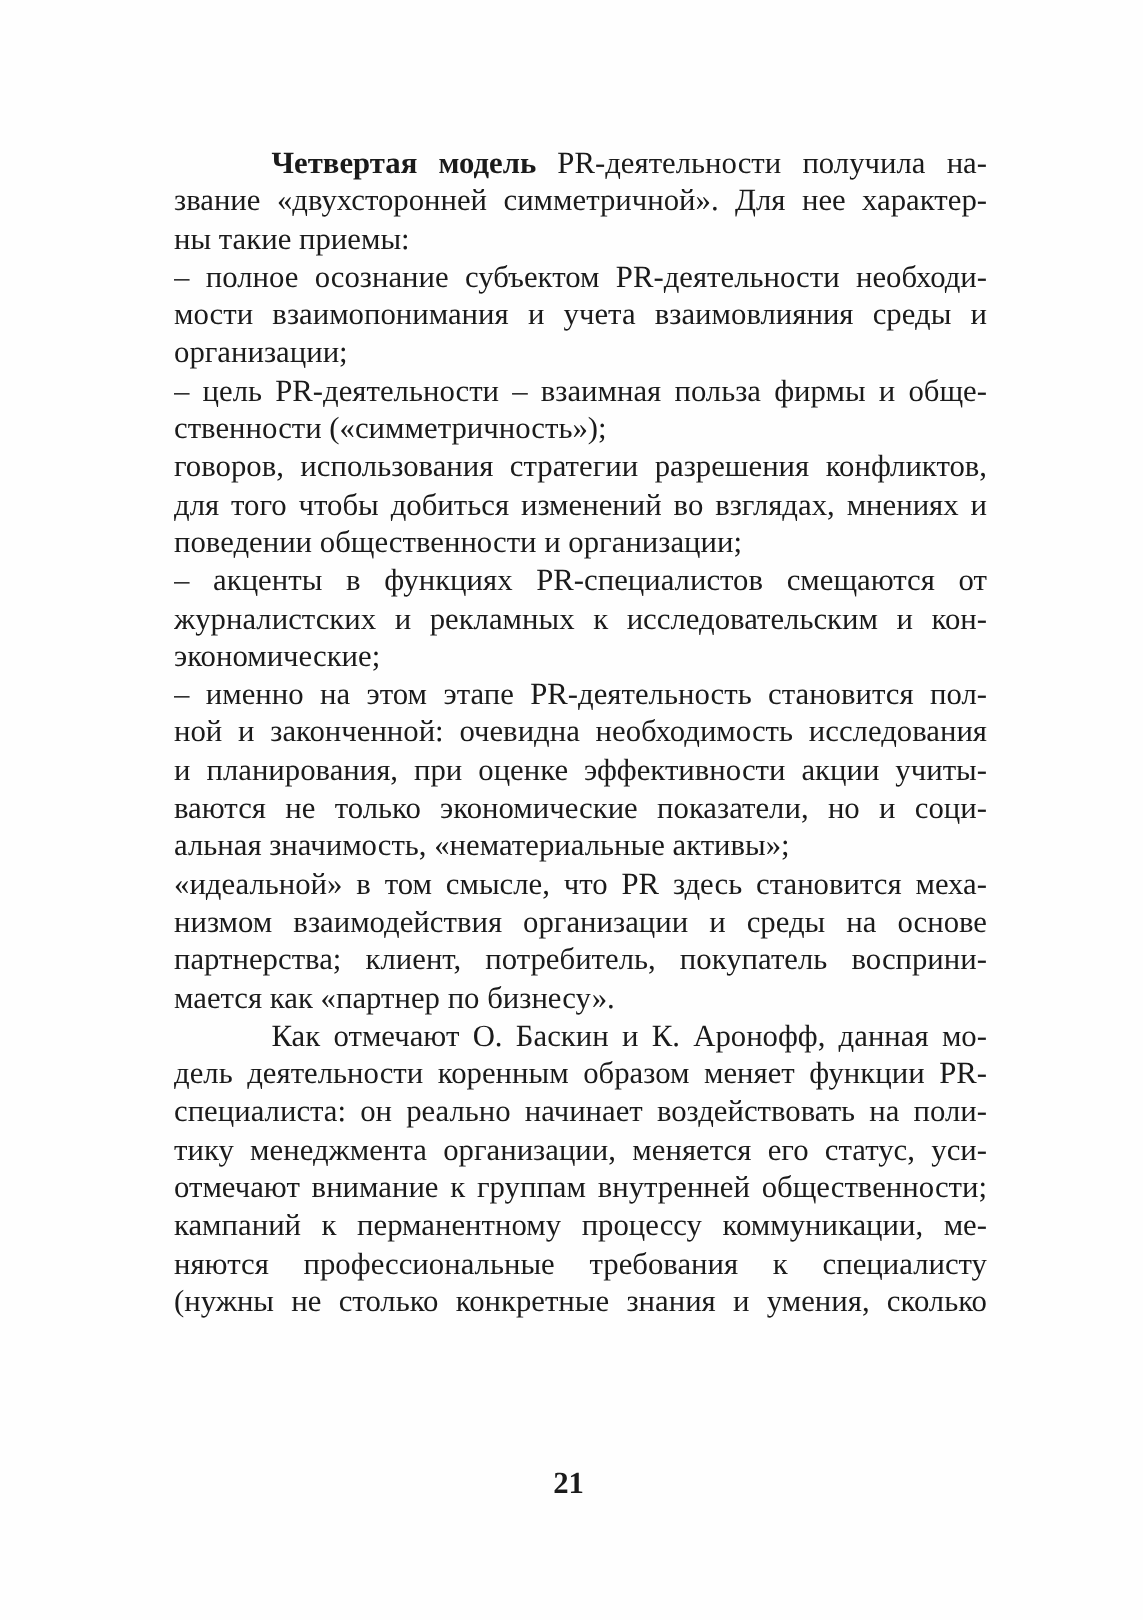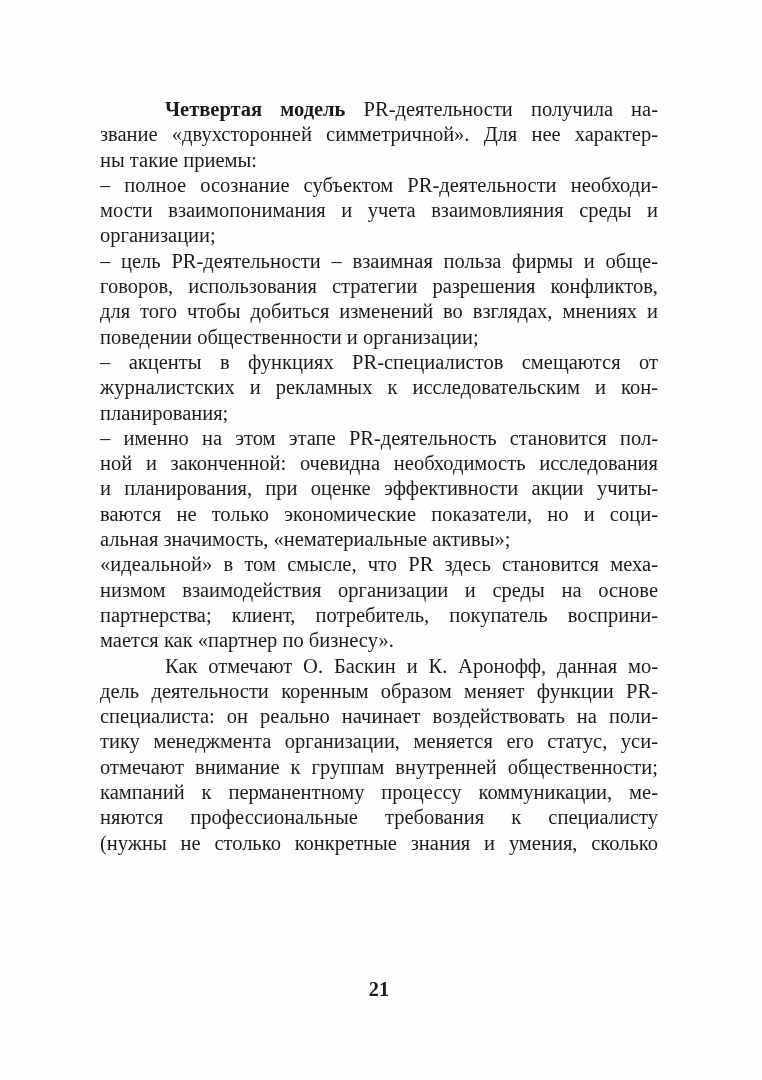--- a/index.html
+++ b/index.html
@@ -26,20 +26,21 @@
     top: 97px;
     width: 558px;
     font-size: 20.5px;
     line-height: 25.3px;
   }
   .line {
     text-align: justify;
     text-align-last: justify;
     height: 25.3px;
     overflow: hidden;
+    margin-left: 16px;
   }
   .line.no-just {
     text-align: center;
     text-align-last: left;
   }
   .line.indent {
     text-indent: 65px;
   }
   .line b {
     font-weight: bold;
@@ -60,26 +61,27 @@
 
 <div class="page">
   <div class="text-block">
       <div class="line indent"><b>Четвертая модель</b> PR-деятельности получила на-</div>
       <div class="line">звание «двухсторонней симметричной». Для нее характер-</div>
       <div class="line no-just">ны такие приемы:</div>
       <div class="line">– полное осознание субъектом PR-деятельности необходи-</div>
       <div class="line">мости взаимопонимания и учета взаимовлияния среды и</div>
       <div class="line no-just">организации;</div>
       <div class="line">– цель PR-деятельности – взаимная польза фирмы и обще-</div>
+      <div class="line no-just">ственности («симметричность»);</div>
       <div class="line">говоров, использования стратегии разрешения конфликтов,</div>
       <div class="line">для того чтобы добиться изменений во взглядах, мнениях и</div>
       <div class="line no-just">поведении общественности и организации;</div>
       <div class="line">– акценты в функциях PR-специалистов смещаются от</div>
       <div class="line">журналистских и рекламных к исследовательским и кон-</div>
-      <div class="line no-just">планирования;</div>
+      <div class="line no-just">экономические;</div>
       <div class="line">– именно на этом этапе PR-деятельность становится пол-</div>
       <div class="line">ной и законченной: очевидна необходимость исследования</div>
       <div class="line">и планирования, при оценке эффективности акции учиты-</div>
       <div class="line">ваются не только экономические показатели, но и соци-</div>
       <div class="line no-just">альная значимость, «нематериальные активы»;</div>
       <div class="line">«идеальной» в том смысле, что PR здесь становится меха-</div>
       <div class="line">низмом взаимодействия организации и среды на основе</div>
       <div class="line">партнерства; клиент, потребитель, покупатель восприни-</div>
       <div class="line no-just">мается как «партнер по бизнесу».</div>
       <div class="line indent">Как отмечают О. Баскин и К. Аронофф, данная мо-</div>

